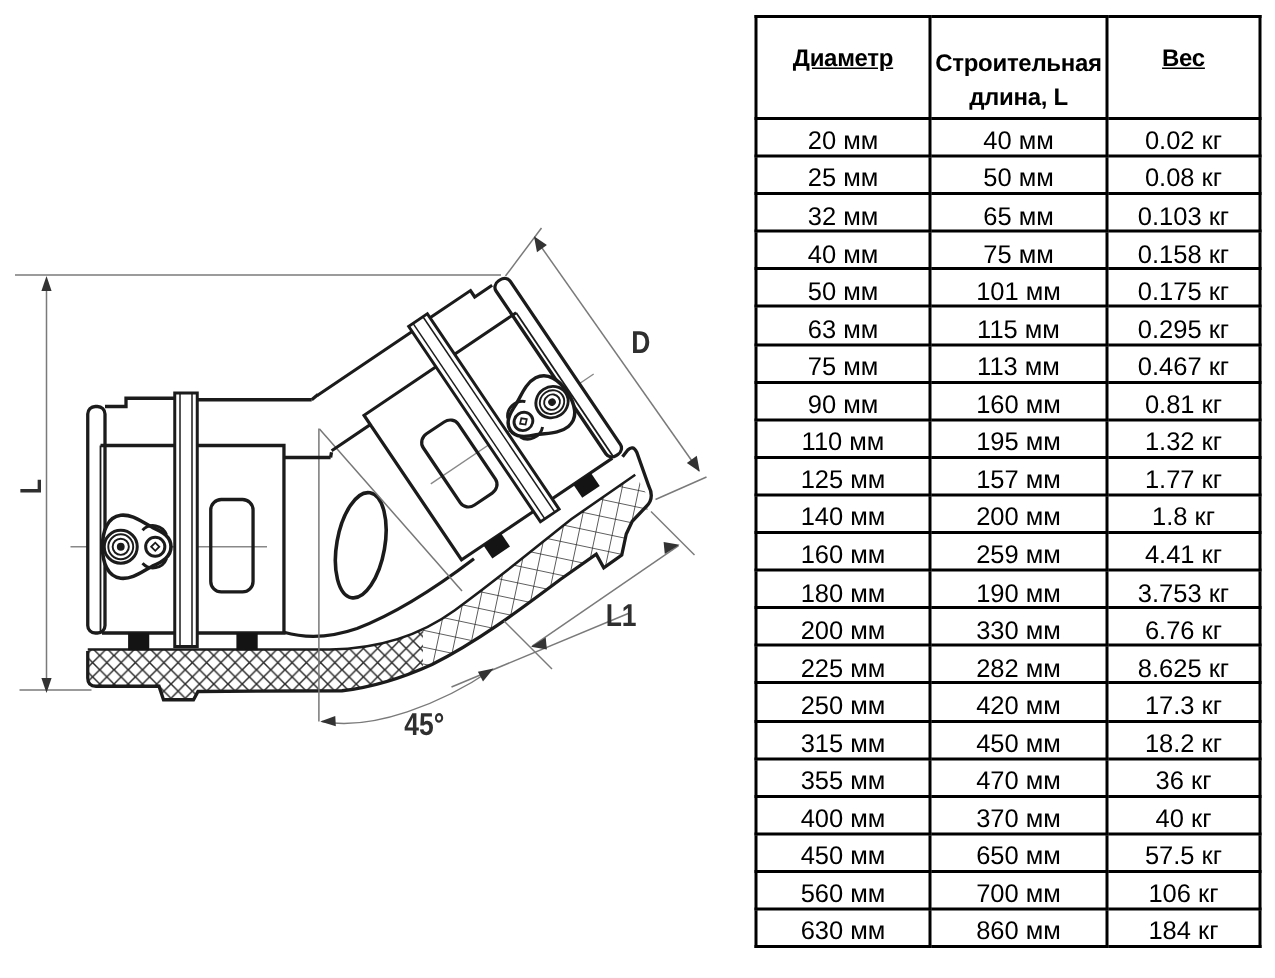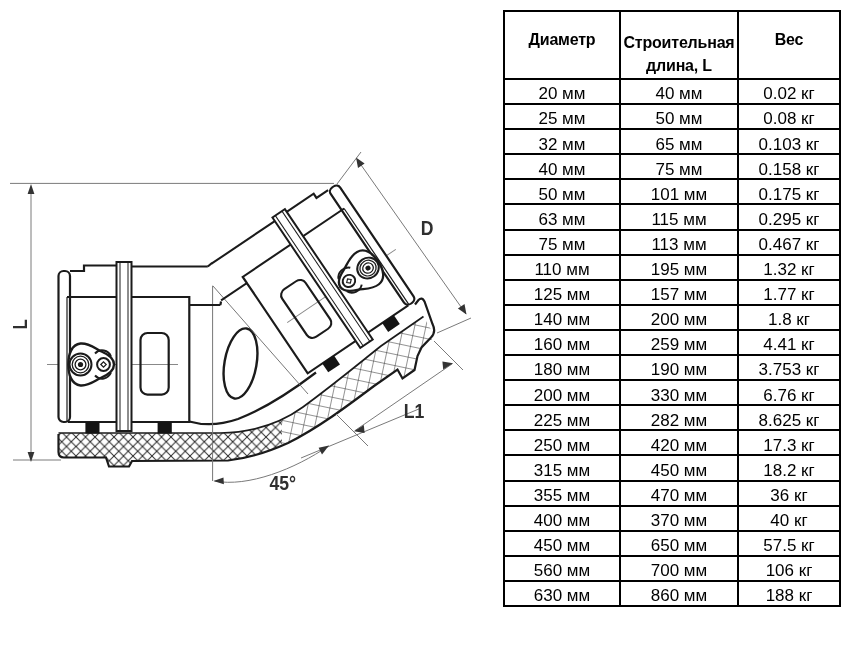--- a/index.html
+++ b/index.html
@@ -2,21 +2,21 @@
 <html><head>
 <meta charset="utf-8">
 <style>
   html,body{margin:0;padding:0;background:#fff;}
   body{width:850px;height:652px;position:relative;font-family:"Liberation Sans",sans-serif;}
   #draw{position:absolute;left:0;top:0;}
   table.t{position:absolute;left:503px;top:10px;border-collapse:collapse;table-layout:fixed;}
   table.t td{border:2px solid #000;text-align:center;vertical-align:bottom;padding:0;
              font-size:17px;color:#000;height:23.1px;line-height:16.7px;}
   table.t tr.h td{font-weight:bold;font-size:16px;height:49px;line-height:23px;padding-top:17px;letter-spacing:-0.2px;vertical-align:middle;}
-  table.t tr.h td.s{vertical-align:top;padding-top:16px;height:33px;}
+  table.t tr.h td.s{vertical-align:top;padding-top:16px;height:33px;text-decoration:underline;}
   col.c1{width:116px;}col.c2{width:118px;}col.c3{width:102px;}
 </style>
 </head>
 <body>
 <svg id="draw" width="502" height="652" viewBox="0 0 502 652">
   <defs>
     <pattern id="hA" width="9.5" height="9.5" patternUnits="userSpaceOnUse">
       <path d="M-1,-1 L10.5,10.5 M10.5,-1 L-1,10.5" stroke="#2a2a2a" stroke-width="1" fill="none"></path>
     </pattern>
     <pattern id="hB" width="11" height="11" patternUnits="userSpaceOnUse" patternTransform="rotate(12)">
@@ -152,20 +152,25 @@
         <td>63 мм</td>
         <td>115 мм</td>
         <td>0.295 кг</td>
       </tr>
   <tr>
         <td>75 мм</td>
         <td>113 мм</td>
         <td>0.467 кг</td>
       </tr>
   <tr>
+        <td>90 мм</td>
+        <td>160 мм</td>
+        <td>0.81 кг</td>
+      </tr>
+  <tr>
         <td>110 мм</td>
         <td>195 мм</td>
         <td>1.32 кг</td>
       </tr>
   <tr>
         <td>125 мм</td>
         <td>157 мм</td>
         <td>1.77 кг</td>
       </tr>
   <tr>
@@ -219,16 +224,16 @@
         <td>57.5 кг</td>
       </tr>
   <tr>
         <td>560 мм</td>
         <td>700 мм</td>
         <td>106 кг</td>
       </tr>
   <tr>
         <td>630 мм</td>
         <td>860 мм</td>
-        <td>188 кг</td>
+        <td>184 кг</td>
       </tr>
 </tbody>
   </table>
 
 </body></html>

